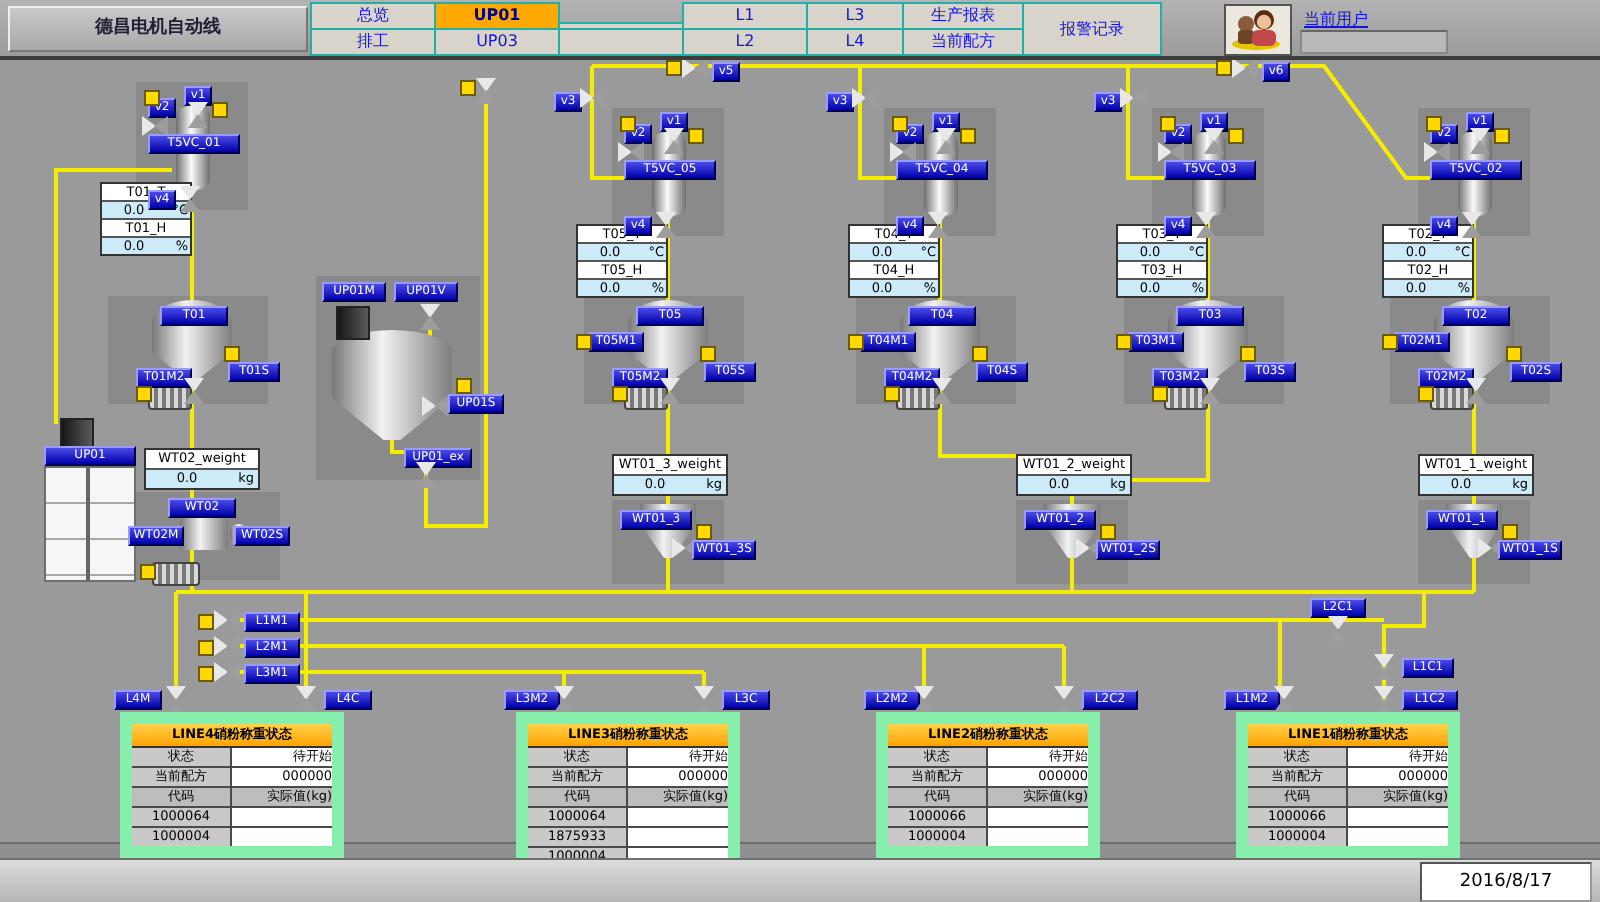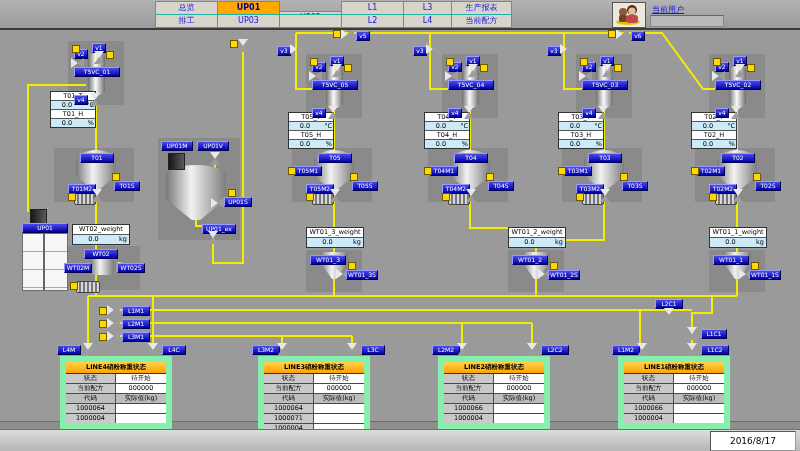--- a/index.html
+++ b/index.html
@@ -45,55 +45,57 @@
   .wtab{position:absolute;z-index:5;width:56px;border:1px solid #333;font-size:6.5px;background:#fff;}
   .wtab .lr{height:9px;line-height:9px;text-align:center;border-bottom:1px solid #555;color:#000;}
   .wtab .vr{height:9px;line-height:9px;background:#cdeaf8;display:flex;color:#000;}
   .wtab .vr .v{flex:1;text-align:center;} .wtab .vr .u{width:13px;text-align:right;padding-right:2px;}
   
   .ltab{position:absolute;z-index:6;width:100px;border:6px solid #86efac;background:#f0abfc;font-size:6.5px;color:#000;}
   .lt-h{height:11px;line-height:11px;text-align:center;font-weight:bold;background:linear-gradient(180deg,#ffd24d,#ffa200);border-bottom:1px solid #333;}
   .lt-r{display:flex;height:9px;line-height:9px;border-bottom:1px solid #4a4a4a;}
   .lt-r:last-child{border-bottom:none;}
   .lt-l{width:49px;background:#c9c9c9;border-right:1px solid #4a4a4a;text-align:center;}
-  .lt-v{flex:1;background:#fff;text-align:center;}
+  .lt-v{flex:1;background:#fff;text-align:right;}
   .lt-r.hd .lt-l,.lt-r.hd .lt-v{background:#bdbdbd;}
   
   #up01-body{position:absolute;z-index:3;left:22px;top:233px;width:44px;height:56px;border:1px solid #6e6e6e;
      background:linear-gradient(90deg,rgba(0,0,0,0) 20px,#666 20px,#666 22px,rgba(0,0,0,0) 22px),
                 repeating-linear-gradient(180deg,#f6f6f6 0 17px,#a8a8a8 17px 18px);}
   
   #substrip{position:absolute;left:0;top:421px;width:800px;height:8px;background:#8f8f8f;border-top:1px solid #6e6e6e;z-index:2;}
   #statusbar{position:absolute;left:0;top:429px;width:800px;height:22px;background:linear-gradient(180deg,#dcdcdc,#b4b4b4);border-top:1px solid #707070;z-index:10;}
   #statusmsg{position:absolute;left:255px;top:5px;width:200px;text-align:center;font-size:8px;color:#a03c28;}
   #timestamp{position:absolute;right:4px;top:1px;width:84px;height:18px;background:#fff;border:1px solid #999;border-top-color:#555;border-left-color:#555;
              font-size:9px;text-align:center;line-height:18px;color:#000;}
   svg.pipes{position:absolute;left:0;top:0;z-index:2;}
 </style>
 </head>
 <body>
 
 <div id="screen">
 
   <div id="topbar">
+    <div class="titlebtn">德昌电机自动线</div>
 
     <div class="navcell" style="left:155px;top:1px;width:61px">总览</div>
     <div class="navcell active" style="left:217px;top:1px;width:61px">UP01</div>
     <div class="navcell" style="left:279px;top:11px;width:61px">UP02</div>
     <div class="navcell" style="left:341px;top:1px;width:61px">L1</div>
     <div class="navcell" style="left:403px;top:1px;width:47px">L3</div>
     <div class="navcell" style="left:451px;top:1px;width:59px">生产报表</div>
 
     <div class="navcell" style="left:155px;top:14px;width:61px">排工</div>
     <div class="navcell" style="left:217px;top:14px;width:61px">UP03</div>
     <div class="navcell" style="left:279px;top:14px;width:61px"></div>
     <div class="navcell" style="left:341px;top:14px;width:61px">L2</div>
     <div class="navcell" style="left:403px;top:14px;width:47px">L4</div>
     <div class="navcell" style="left:451px;top:14px;width:59px">当前配方</div>
 
+    <div class="alarmbtn">报警记录</div>
 
     <div class="avatar">
       <svg width="30" height="22" viewBox="0 0 30 22">
         <ellipse cx="15" cy="19" rx="12" ry="3" fill="#e2c400"></ellipse>
         <circle cx="10" cy="9" r="4" fill="#8a5a3a"></circle>
         <rect x="6" y="12" width="8" height="7" rx="2" fill="#6e4426"></rect>
         <circle cx="19" cy="7" r="5" fill="#5a2d10"></circle>
         <circle cx="19" cy="8" r="3.6" fill="#eec09a"></circle>
         <rect x="13" y="12" width="12" height="8" rx="3" fill="#c04848"></rect>
       </svg>
@@ -492,21 +494,21 @@
       </div>
     <div class="lt-r hd">
         <span class="lt-l">代码</span>
         <span class="lt-v">实际值(kg)</span>
       </div>
     <div class="lt-r">
         <span class="lt-l">1000064</span>
         <span class="lt-v"></span>
       </div>
     <div class="lt-r">
-        <span class="lt-l">1000071</span>
+        <span class="lt-l">1875933</span>
         <span class="lt-v"></span>
       </div>
     <div class="lt-r">
         <span class="lt-l">1000004</span>
         <span class="lt-v"></span>
       </div>
   </div>
 
   <div class="ltab" style="left:438px;top:356px">
     <div class="lt-h">LINE2硝粉称重状态</div>

